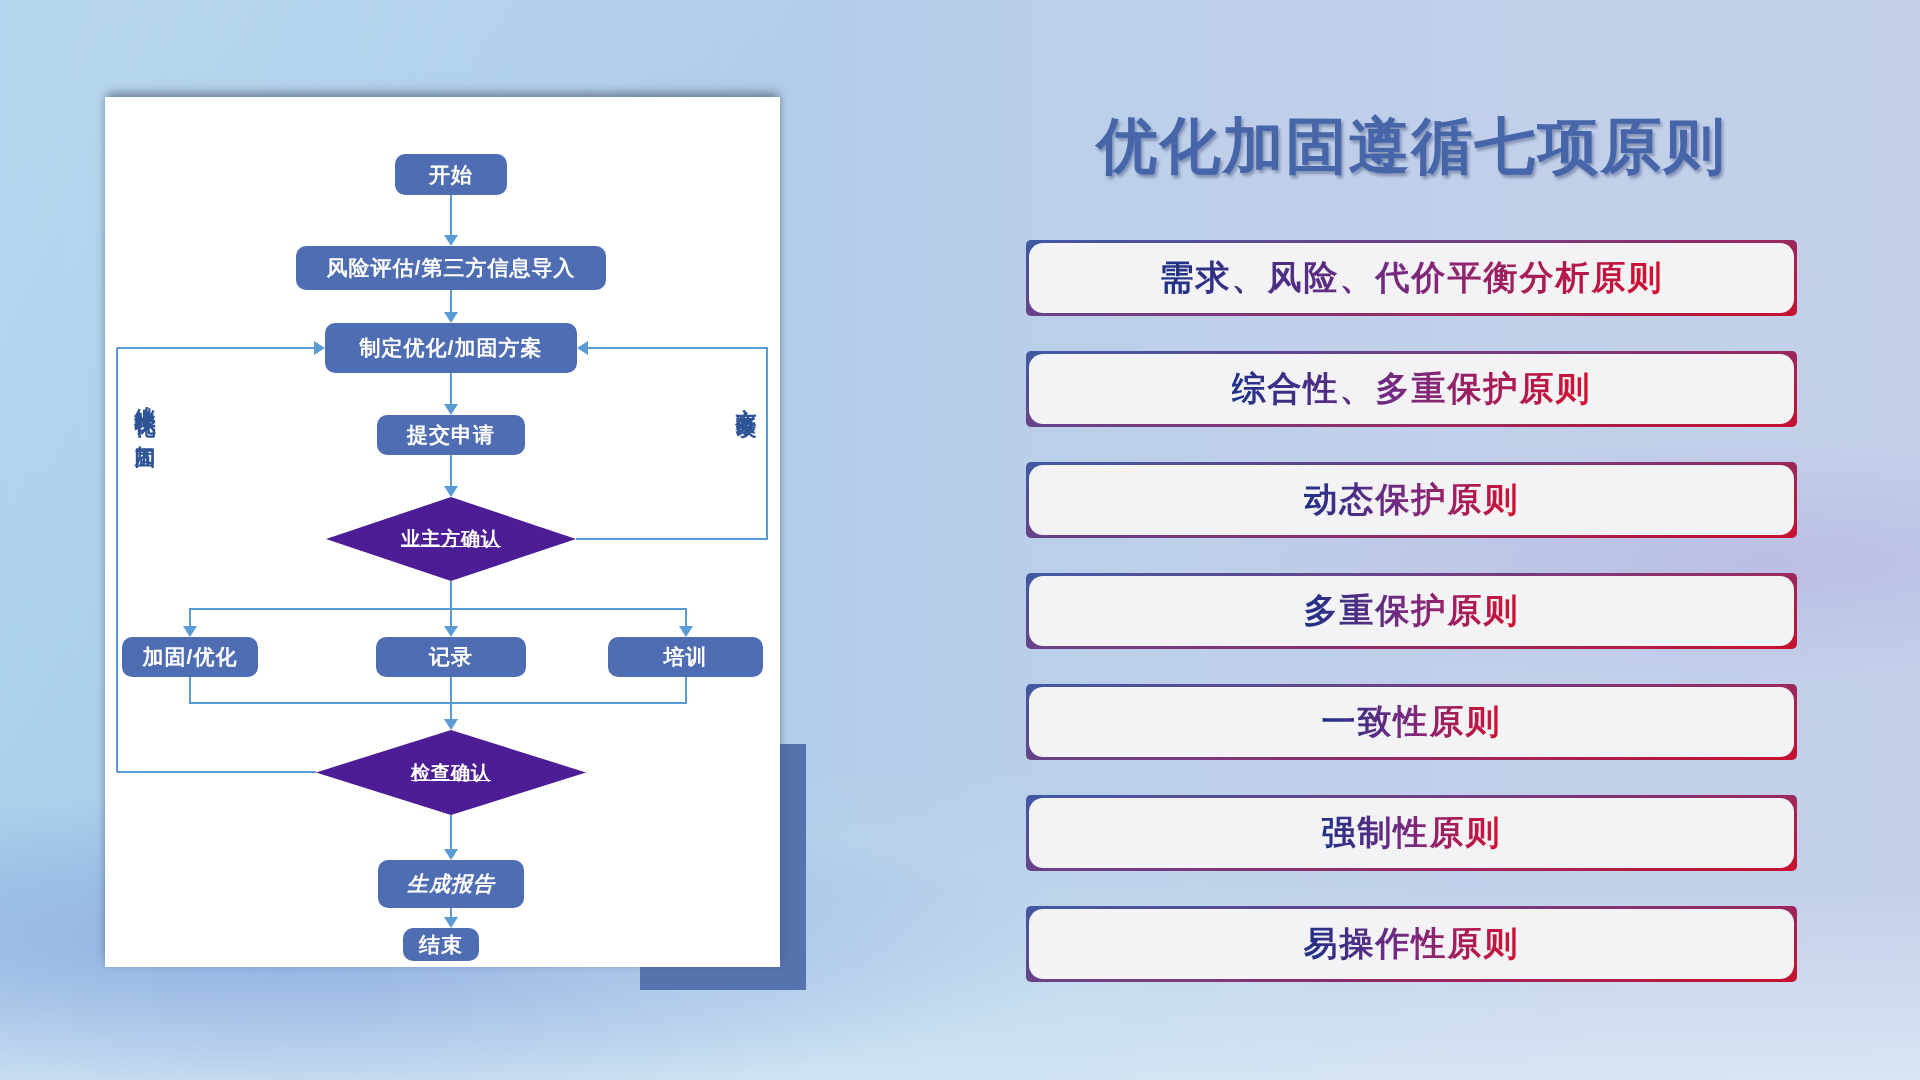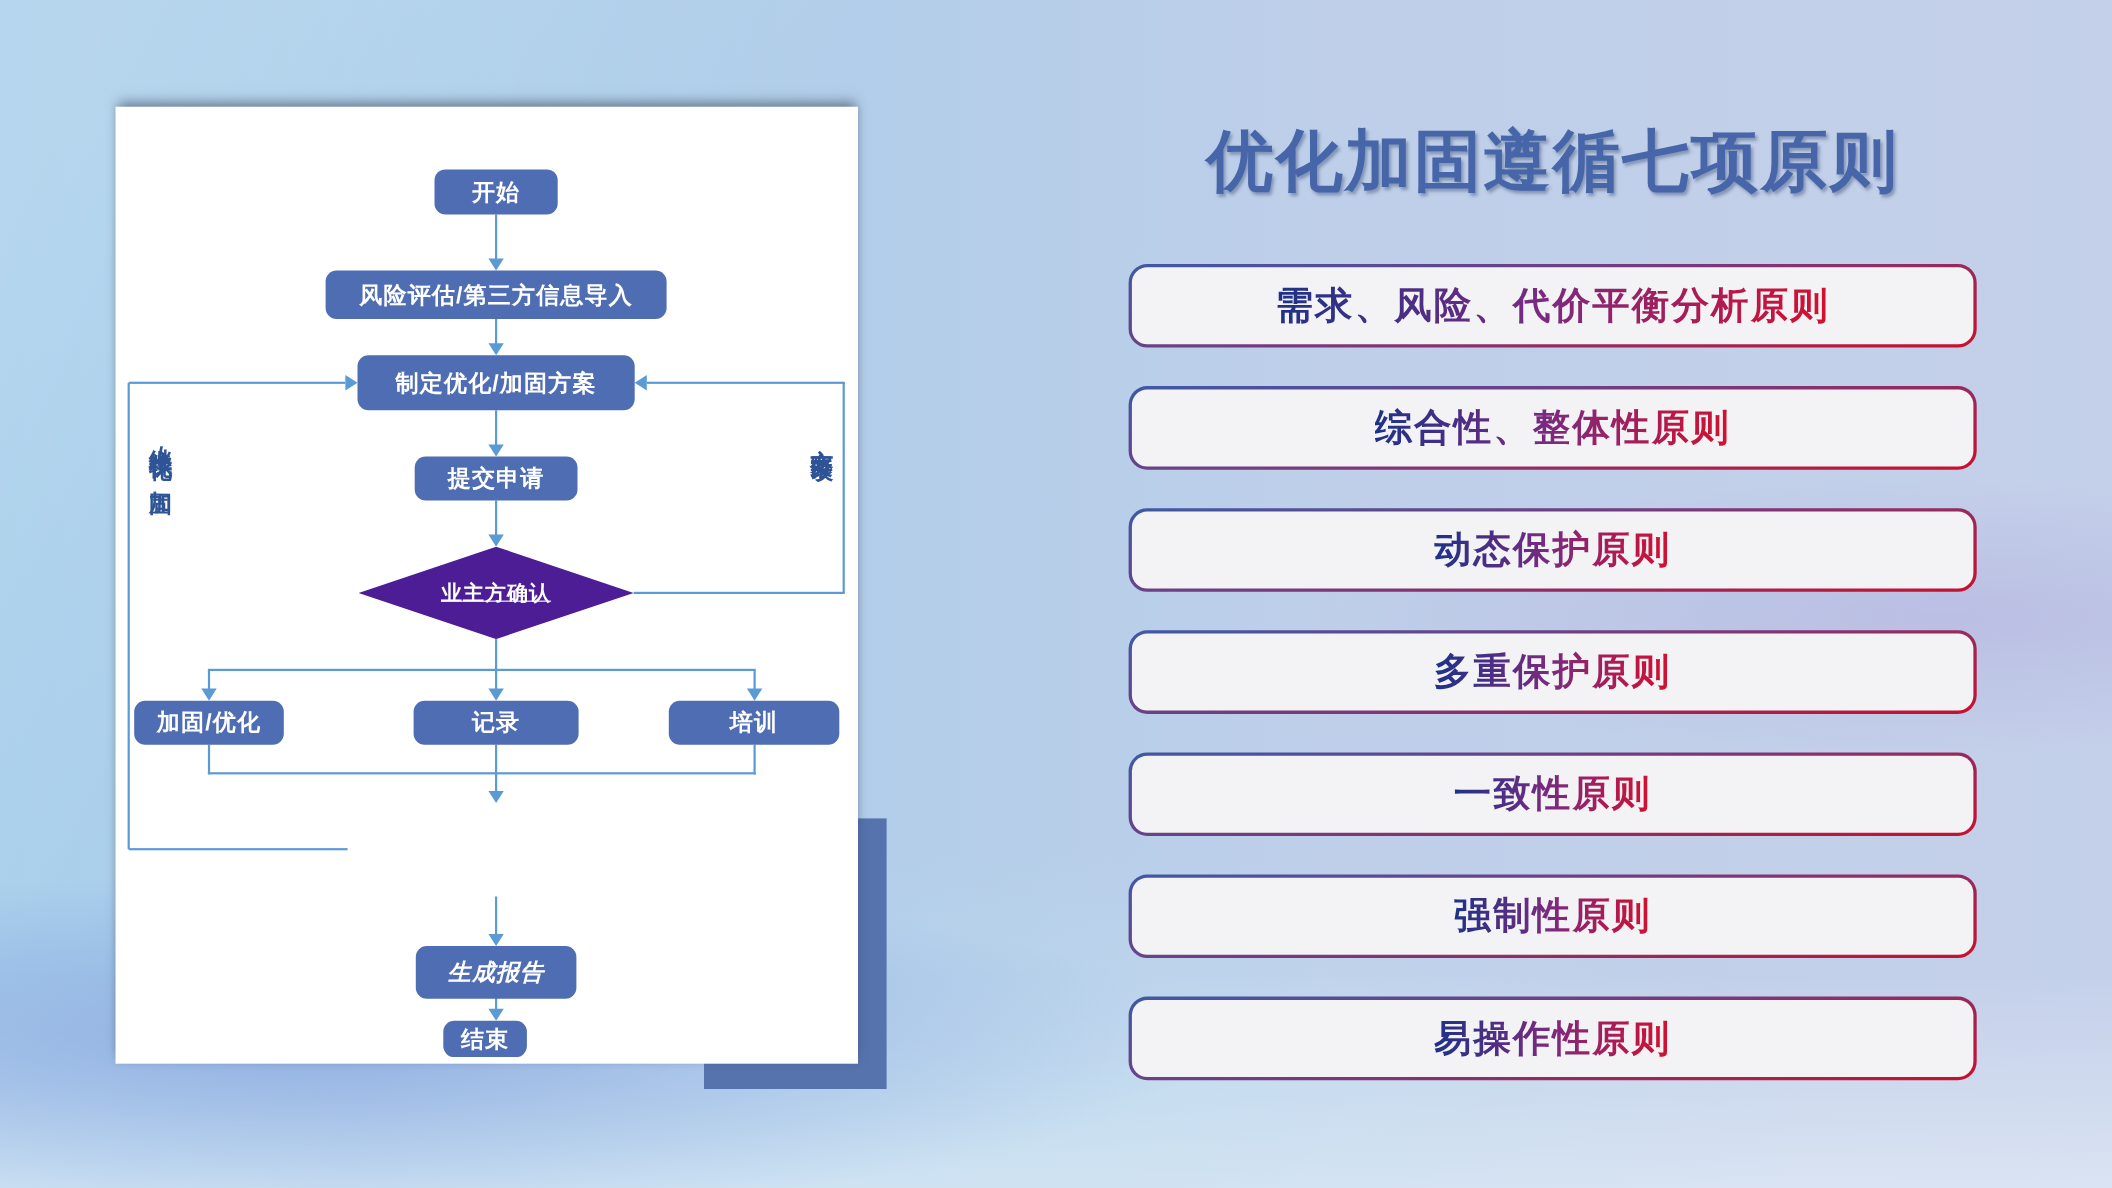--- a/index.html
+++ b/index.html
@@ -52,21 +52,21 @@
   
   .slide-title {
     position:absolute; left:1026px; top:106px; width:771px;
     text-align:center; font-size:61px; font-weight:bold; color:#4766aa;
     letter-spacing:2px;
     text-shadow:2px 3px 3px rgba(35,52,98,0.38);
   }
   .principles { position:absolute; left:1026px; top:240px; width:771px; }
   .p-box {
     width:771px; height:76px; margin-bottom:35px;
-    border-radius:17px; padding:3px;
+    border-radius:5px; padding:3px;
     background:linear-gradient(168deg, #4059a4 0%, #7c3779 48%, #c8102e 100%);
   }
   .p-inner {
     width:100%; height:100%; border-radius:14px; background:#f3f3f5;
     display:flex; align-items:center; justify-content:center;
   }
   .p-text {
     display:inline-block; font-size:34px; font-weight:bold; letter-spacing:2px;
     background:linear-gradient(90deg, #1e3288 0%, #7a2a80 48%, #d50f2e 100%);
     -webkit-background-clip:text; background-clip:text;
@@ -126,38 +126,39 @@
     <div class="fc-arrow right" style="left:209px;top:244px;"></div>
 
     <div class="fc-node" style="left:290px;top:57px;width:112px;height:41px;">开始</div>
     <div class="fc-node" style="left:191px;top:149px;width:310px;height:44px;">风险评估/第三方信息导入</div>
     <div class="fc-node" style="left:220px;top:226px;width:252px;height:50px;">制定优化/加固方案</div>
     <div class="fc-node" style="left:272px;top:318px;width:148px;height:40px;">提交申请</div>
     <div class="fc-diamond" style="left:221px;top:400px;width:250px;height:84px;">业主方确认</div>
     <div class="fc-node" style="left:17px;top:540px;width:136px;height:40px;">加固/优化</div>
     <div class="fc-node" style="left:271px;top:540px;width:150px;height:40px;">记录</div>
     <div class="fc-node" style="left:503px;top:540px;width:155px;height:40px;">培训</div>
+    <div class="fc-diamond" style="left:211px;top:633px;width:270px;height:85px;">检查确认</div>
     <div class="fc-node" style="left:273px;top:763px;width:146px;height:48px;font-style:italic;">生成报告</div>
     <div class="fc-node" style="left:298px;top:831px;width:76px;height:33px;">结束</div>
 
     <div class="fc-vlabel" style="left:27px;top:294px;height:180px;">继续优化/加固</div>
     <div class="fc-vlabel" style="left:628px;top:294px;height:120px;">方案修改</div>
   </div>
 
   <div class="slide-title">优化加固遵循七项原则</div>
 
   <div class="principles">
     <div class="p-box">
       <div class="p-inner">
         <span class="p-text">需求、风险、代价平衡分析原则</span>
       </div>
     </div>
     <div class="p-box">
       <div class="p-inner">
-        <span class="p-text">综合性、整体性原则</span>
+        <span class="p-text">综合性、多重保护原则</span>
       </div>
     </div>
     <div class="p-box">
       <div class="p-inner">
         <span class="p-text">动态保护原则</span>
       </div>
     </div>
     <div class="p-box">
       <div class="p-inner">
         <span class="p-text">多重保护原则</span>

